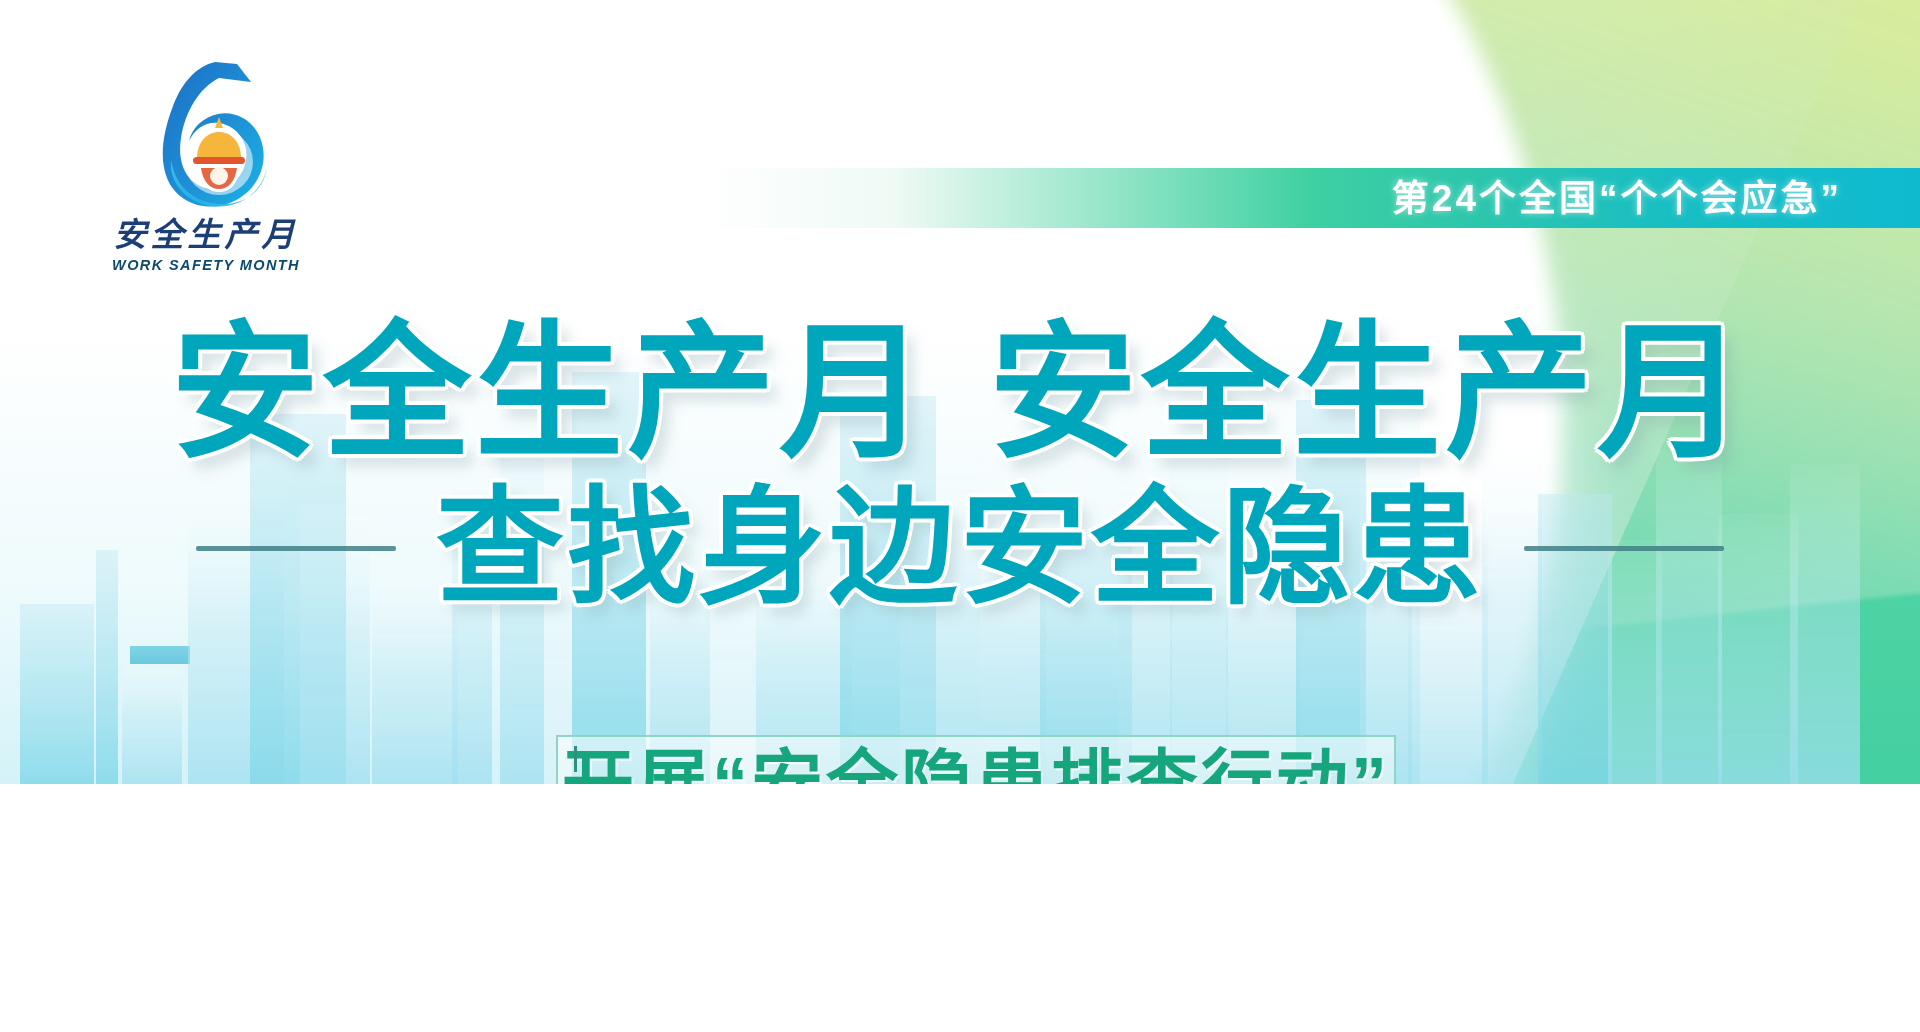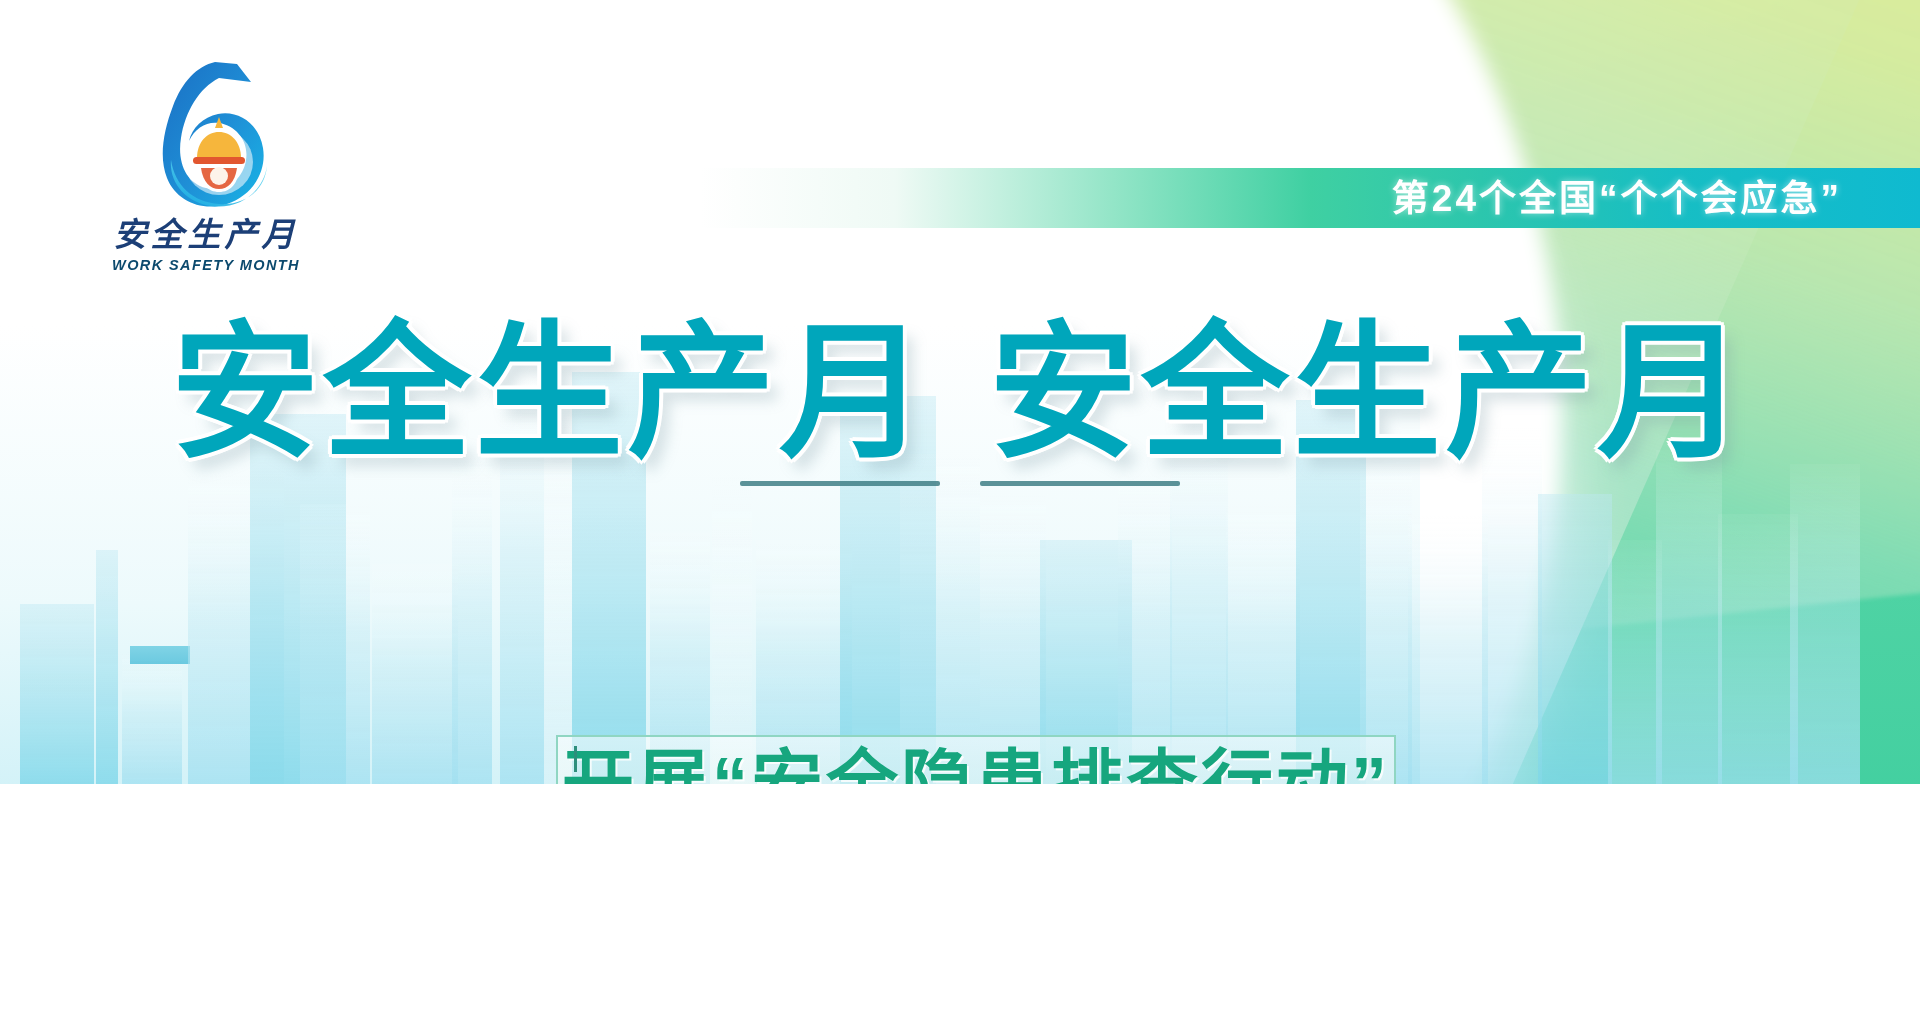--- a/index.html
+++ b/index.html
@@ -377,20 +377,21 @@
   <div class="top-banner">
     <span class="top-banner-text">第24个全国“个个会应急”</span>
   </div>
 
   <div class="headline">
     <div class="headline-line1">
       <span>安全生产月</span><span class="gap"></span><span>安全生产月</span>
     </div>
     <div class="headline-line2-wrap">
       <span class="rule"></span>
+      <span class="headline-line2">查找身边安全隐患</span>
       <span class="rule"></span>
     </div>
   </div>
 
   <div class="subtitle-box">
     <span class="subtitle-text">开展“安全隐患排查行动”</span>
   </div>
 
 </div>
 

